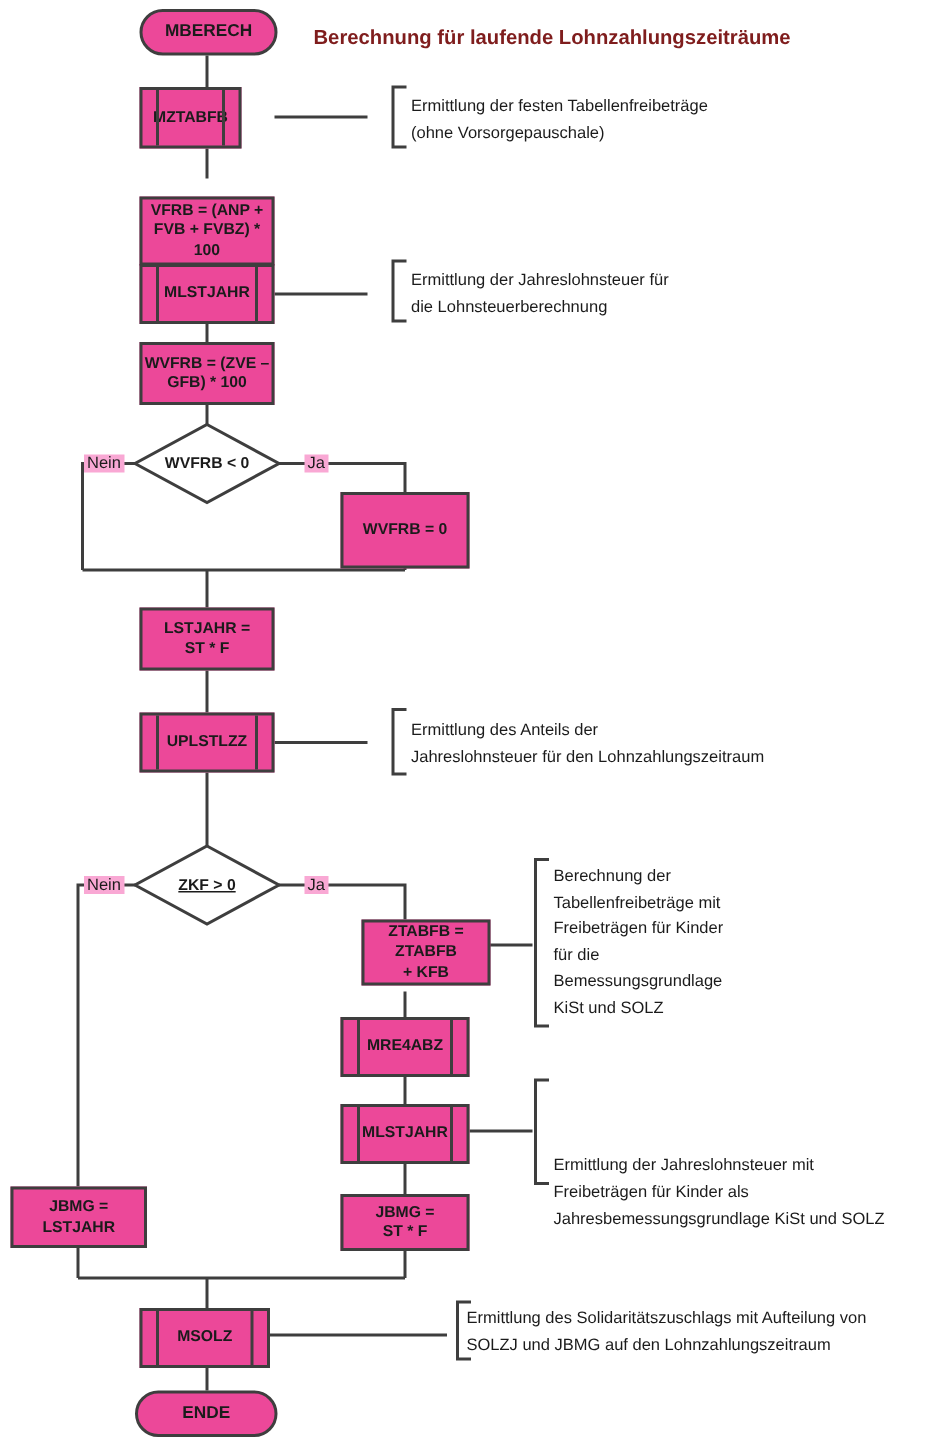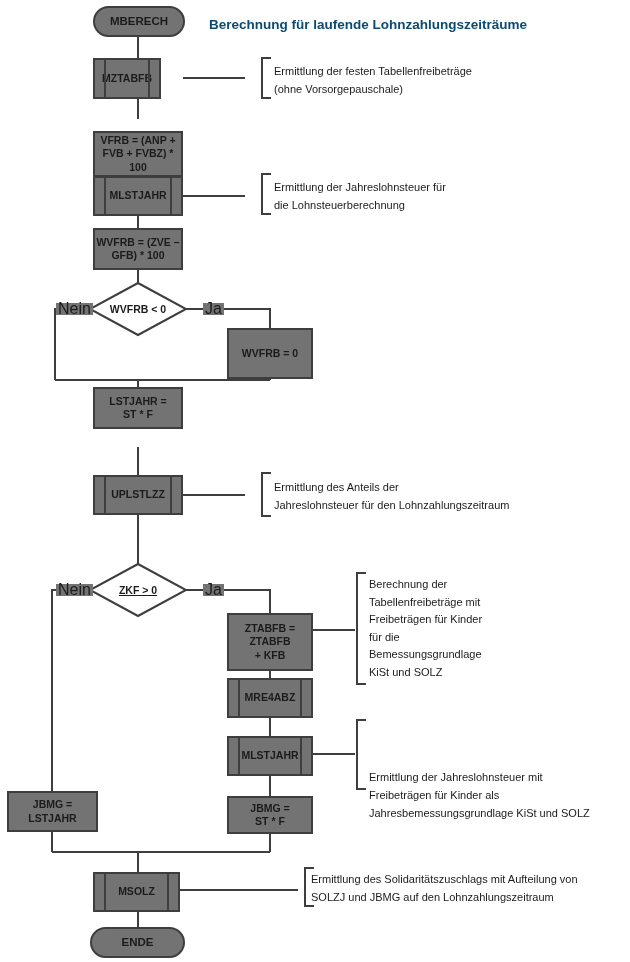--- a/index.html
+++ b/index.html
@@ -2,45 +2,45 @@
 <html><head>
 <meta charset="utf-8">
 <style>
   html,body { margin:0; padding:0; background:#fff; }
   #canvas {
     position:relative; width:630px; height:962px; background:#ffffff;
     font-family:"Liberation Sans", sans-serif; color:#1c1c1c; overflow:hidden;
   }
   #wires { position:absolute; left:0; top:0; width:630px; height:962px; }
   .node {
-    position:absolute; box-sizing:border-box; background:#737373;
+    position:absolute; box-sizing:border-box; background:#ec4899;
     border:2px solid #3e3e3e; display:flex; align-items:center; justify-content:center;
     text-align:center; font-size:10.5px; font-weight:700; line-height:13.5px;
     white-space:pre-line; color:#1b1b1b;
   }
   .stadium { border-radius:17px; font-size:11.5px; }
   .predef::before, .predef::after {
     content:""; position:absolute; top:0; bottom:0; width:0; border-left:2px solid #3e3e3e;
   }
   .predef::before { left:9px; }
   .predef::after  { right:9px; }
   .dlabel {
     position:absolute; text-align:center; font-size:10.5px; font-weight:700; color:#1b1b1b;
   }
   .elabel {
-    position:absolute; font-size:16px; font-weight:400; color:#1b1b1b;
-    background:#737373; padding:0 2px; line-height:12px;
+    position:absolute; font-size:11px; font-weight:400; color:#1b1b1b;
+    background:#f9a8d4; padding:0 2px; line-height:12px;
   }
   .ann {
     position:absolute; font-size:11px; font-weight:400; line-height:18px;
     white-space:pre-line; color:#1b1b1b;
   }
   .ann-tight { line-height:17.5px; }
   .title {
-    position:absolute; left:209px; top:17px; font-size:13.5px; font-weight:700; color:#0c4a6e;
+    position:absolute; left:209px; top:17px; font-size:13.5px; font-weight:700; color:#7f1d1d;
   }
 </style>
 </head>
 <body>
 
 <div id="canvas">
 
   <svg id="wires" viewBox="0 0 630 962" xmlns="http://www.w3.org/2000/svg">
     <g fill="none" stroke="#3e3e3e" stroke-width="2">
 
@@ -96,29 +96,29 @@
 100</div>
   <div class="node predef" style="left:93px;top:176px;width:90px;height:40px;">MLSTJAHR</div>
   <div class="node" style="left:93px;top:228px;width:90px;height:42px;">WVFRB = (ZVE –
 GFB) * 100</div>
 
   <div class="dlabel" style="left:90px;top:303px;width:96px;">WVFRB &lt; 0</div>
   <div class="elabel" style="left:56px;top:303px;">Nein</div>
   <div class="elabel" style="left:203px;top:303px;">Ja</div>
 
   <div class="node" style="left:227px;top:328px;width:86px;height:51px;">WVFRB = 0</div>
-  <div class="node" style="left:93px;top:387px;width:90px;height:42px;">LSTJAHR =
+  <div class="node" style="left:93px;top:405px;width:90px;height:42px;">LSTJAHR =
 ST * F</div>
   <div class="node predef" style="left:93px;top:475px;width:90px;height:40px;">UPLSTLZZ</div>
 
   <div class="dlabel" style="left:90px;top:584px;width:96px;text-decoration:underline;">ZKF &gt; 0</div>
   <div class="elabel" style="left:56px;top:584px;">Nein</div>
   <div class="elabel" style="left:203px;top:584px;">Ja</div>
 
-  <div class="node" style="left:227px;top:613px;width:86px;height:58px;">ZTABFB =
+  <div class="node" style="left:241px;top:613px;width:86px;height:44px;">ZTABFB =
 ZTABFB
 + KFB</div>
   <div class="node predef" style="left:227px;top:678px;width:86px;height:40px;">MRE4ABZ</div>
   <div class="node predef" style="left:227px;top:736px;width:86px;height:40px;">MLSTJAHR</div>
   <div class="node" style="left:227px;top:796px;width:86px;height:38px;">JBMG =
 ST * F</div>
 
   <div class="node" style="left:7px;top:791px;width:91px;height:41px;">JBMG =
 LSTJAHR</div>
 

